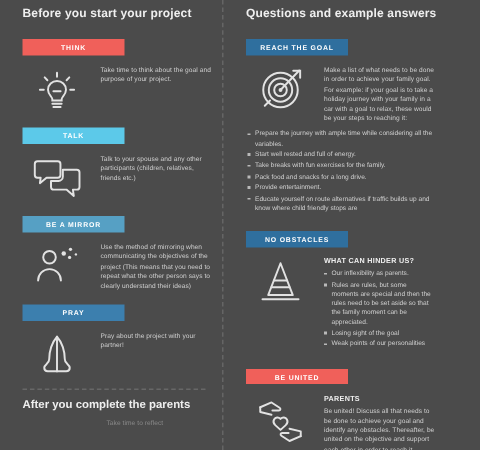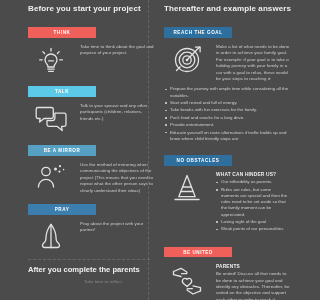--- a/index.html
+++ b/index.html
@@ -7,21 +7,21 @@
   body {
     background:#4b4b4b;
     font-family:"Liberation Sans", sans-serif;
     color:#d8d8d8;
     overflow:hidden;
     position:relative;
   }
   .page { position:relative; width:300px; height:300px; }
 
   .col { position:absolute; top:0; height:300px; }
-  .col-left  { left:14px;   width:150px; padding:0 8px; }
+  .col-left  { left:1px;   width:150px; padding:0 8px; }
   .col-right { left:150px; width:150px; padding:0 8px; }
 
   .divider-v {
     position:absolute; left:148px; top:0; width:1px; height:300px;
     border-left:1px dashed #6e6e6e; opacity:.75;
   }
 
   .col-title {
     font-size:8px; font-weight:bold; color:#efefef;
     letter-spacing:.1px; padding:4px 0 6px 6px; line-height:10px;
@@ -162,21 +162,21 @@
 
     <div class="divider-h"></div>
 
     <div class="footer-title">After you complete the parents</div>
     <div class="body-text faded" style="padding-left:62px;">Take time to reflect</div>
 
   </div>
 
   <div class="col col-right">
 
-    <div class="col-title">Thereafter and example answers</div>
+    <div class="col-title">Questions and example answers</div>
 
     <div class="block">
       <div class="badge navy">REACH THE GOAL</div>
       <div class="row">
         <div class="icon-cell">
           <svg width="38" height="38" viewBox="0 0 38 38" fill="none" stroke="#e2e2e2" stroke-width="1.3" stroke-linecap="round">
             <circle cx="19" cy="18" r="11.5"></circle>
             <circle cx="19" cy="18" r="7.8"></circle>
             <circle cx="19" cy="18" r="4.2"></circle>
             <circle cx="19" cy="18" r="1.3" fill="#e2e2e2" stroke="none"></circle>

